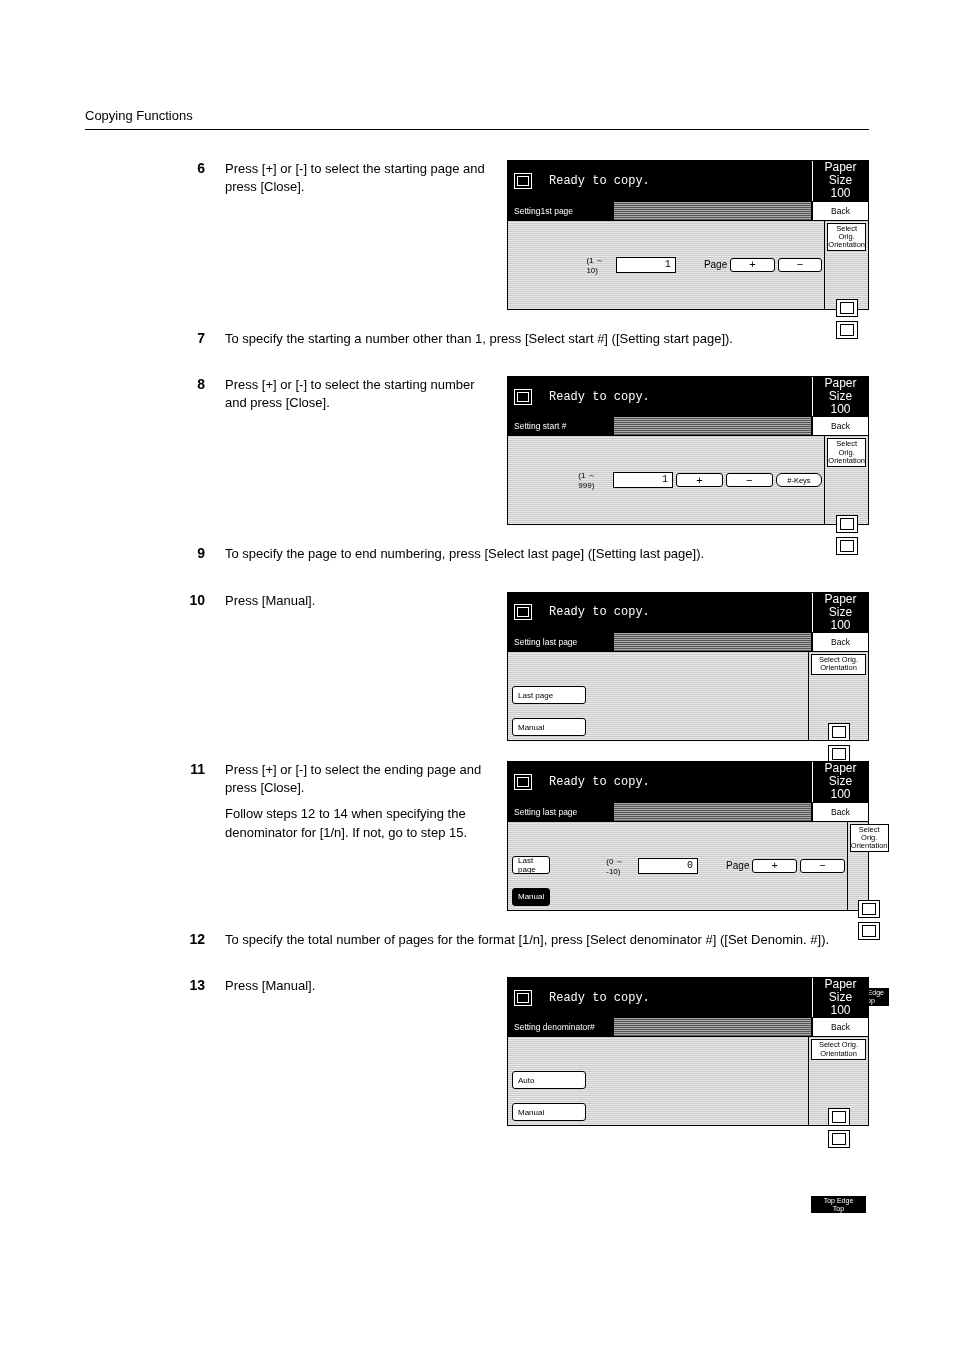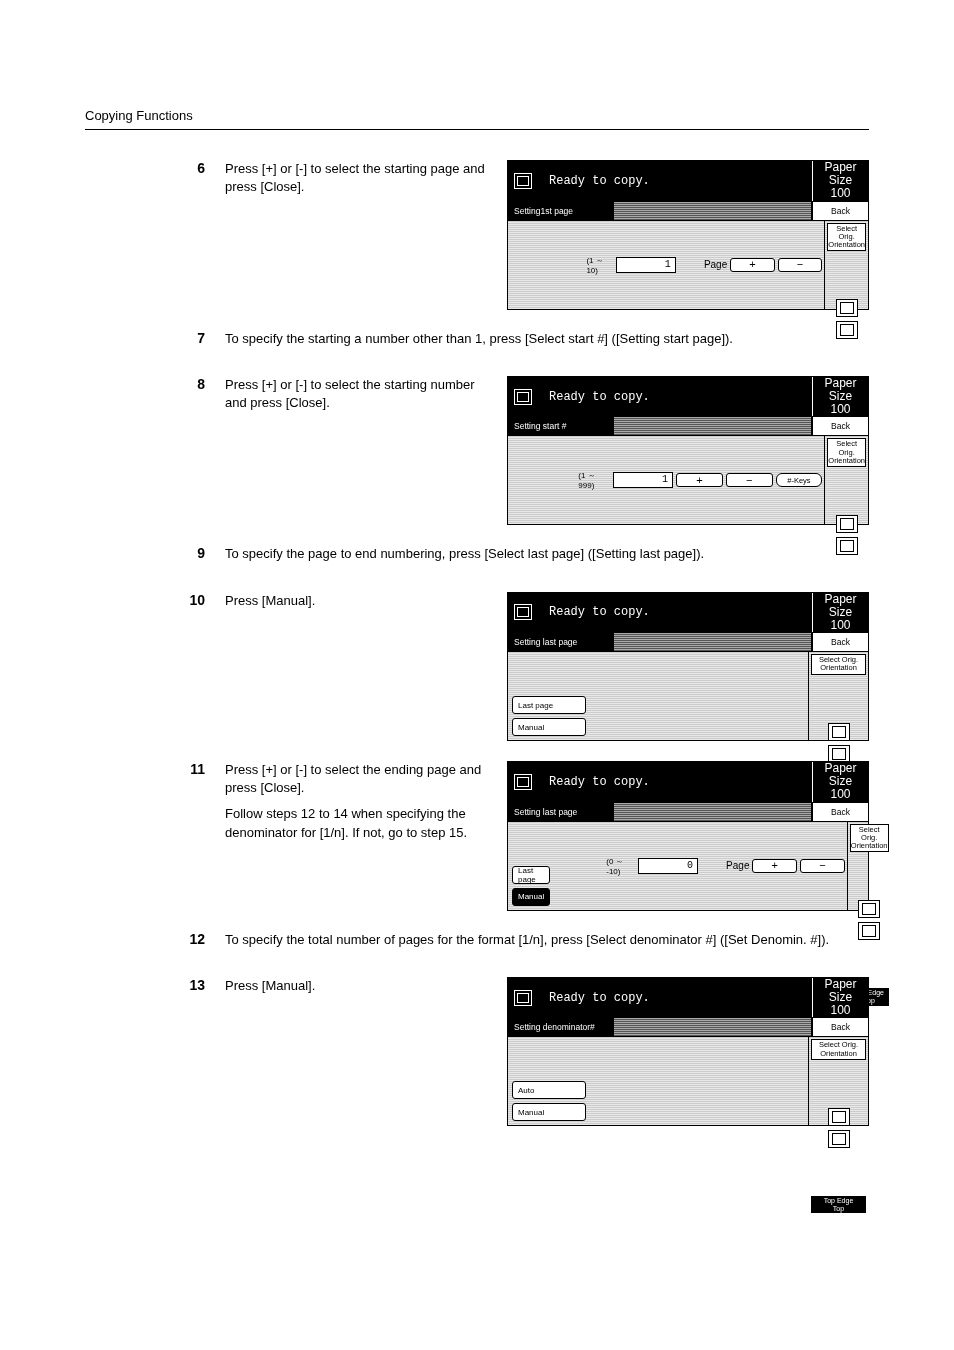--- a/index.html
+++ b/index.html
@@ -136,21 +136,21 @@
     display: flex;
     height: 88px;
     background: repeating-linear-gradient(0deg,#e8e8e8 0 1px,#ccc 1px 2px);
   }
   .body-left {
     width: 74px;
     padding: 4px;
     display:flex;
     flex-direction:column;
     justify-content:flex-end;
-    gap:4px;
+    gap:14px;
   }
   .body-center {
     flex: 1;
     position: relative;
     display:flex;
     align-items:center;
     justify-content:flex-start;
   }
   .body-right {
     width: 55px;

